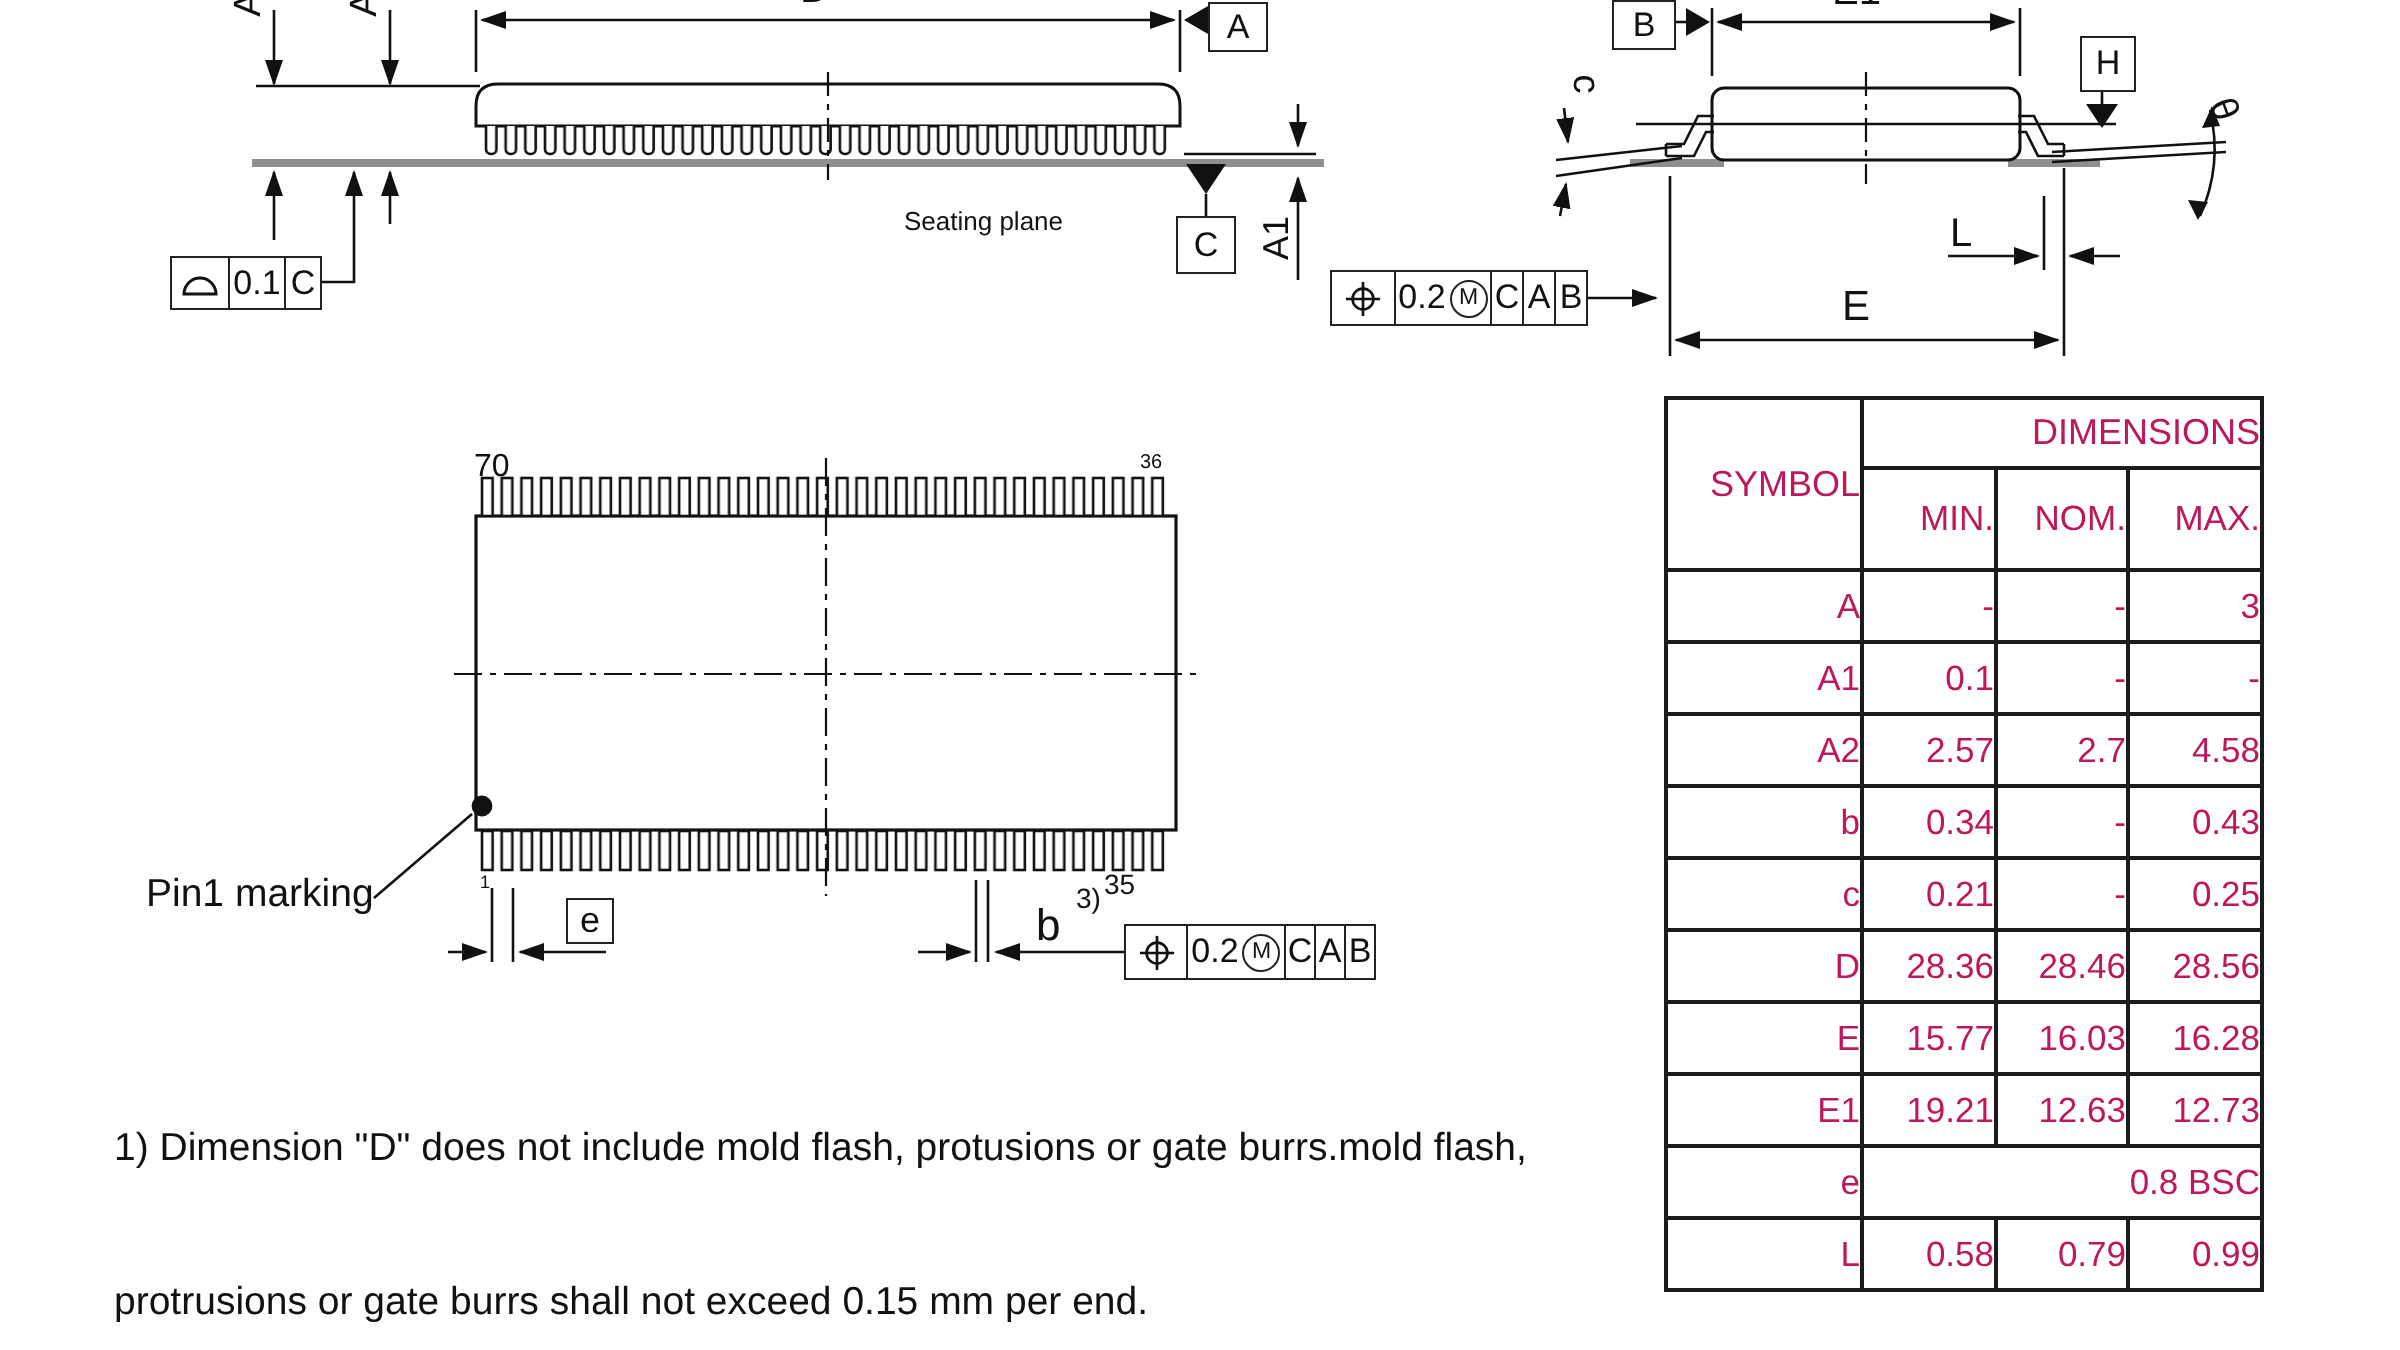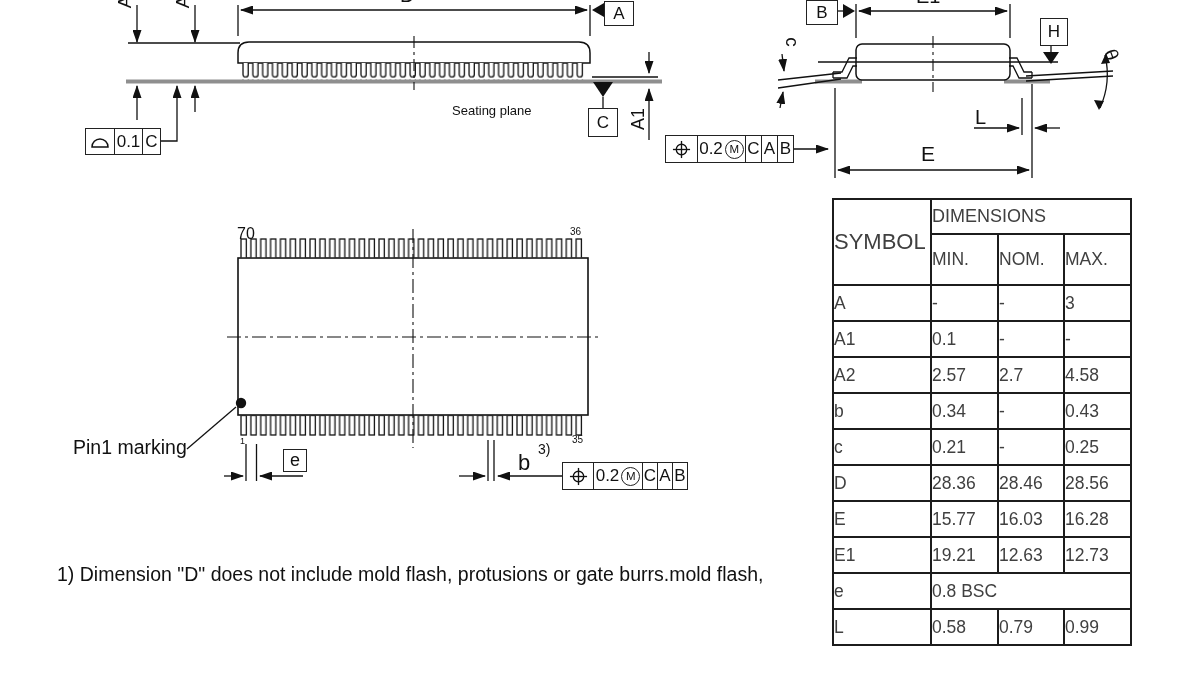--- a/index.html
+++ b/index.html
@@ -10,21 +10,21 @@
   .databox { position:absolute; border:1.6px solid #222; background:#fff; display:flex;
              align-items:center; justify-content:center; font-size:17px; box-sizing:border-box; }
   .fcf { position:absolute; display:flex; background:#fff; box-sizing:border-box; }
   .fcf .cell { border:1.6px solid #222; display:flex; align-items:center; justify-content:center;
                font-size:17px; box-sizing:border-box; }
   .fcf .cell + .cell { border-left:none; }
   .mcirc { display:inline-flex; width:17px; height:17px; border:1.5px solid #222; border-radius:50%;
            align-items:center; justify-content:center; font-size:11.5px; margin-left:2px; }
   .dim-table { position:absolute; left:832px; top:198px; border-collapse:collapse; table-layout:fixed;
                background:#fff; }
-  .dim-table td { border:2px solid #1c1c1c; text-align:left; font-size:17.5px; padding:0; color:#404040; }
+  .dim-table td { border:2px solid #1c1c1c; text-align:right; font-size:17.5px; padding:0; color:#be185d; }
   .notes { position:absolute; left:57px; top:511px; font-size:19.5px; line-height:25.5px;
            color:#111; white-space:pre; }
 </style>
 </head>
 <body>
 
 <div class="page">
 
   <svg class="abs" style="left:0;top:0" width="1200" height="675" viewBox="0 0 1200 675">
     <defs>
@@ -189,21 +189,21 @@
         <span class="mcirc">M</span>
     </div>
     <div class="cell" style="width:16px">C</div>
     <div class="cell" style="width:16px">A</div>
     <div class="cell" style="width:16px">B</div>
   </div>
 
   <div class="lbl" style="left:237px;top:225px;font-size:16px">70</div>
   <div class="lbl" style="left:570px;top:226px;font-size:10px">36</div>
   <div class="lbl" style="left:240px;top:436px;font-size:9px">1</div>
-  <div class="lbl" style="left:572px;top:434px;font-size:10px">35</div>
+  <div class="lbl" style="left:552px;top:434px;font-size:14px">35</div>
   <div class="lbl" style="left:73px;top:436px;font-size:19.5px">Pin1 marking</div>
   <div class="databox" style="left:283px;top:449px;width:24px;height:23px;font-size:18px">e</div>
   <div class="lbl" style="left:518px;top:450px;font-size:22px">b</div>
   <div class="lbl" style="left:538px;top:441px;font-size:14px">3)</div>
 
   <div class="fcf" style="left:562px;top:462px;height:28px">
     <div class="cell" style="width:32px">
       <svg width="19" height="19" viewBox="0 0 20 20">
           <circle cx="10" cy="10" r="5.5" fill="none" stroke="#111" stroke-width="1.4"></circle>
           <line x1="10" y1="1" x2="10" y2="19" stroke="#111" stroke-width="1.4"></line>
@@ -221,21 +221,21 @@
 
   <table class="dim-table">
     <colgroup>
         <col style="width:98px">
         <col style="width:67px">
         <col style="width:66px">
         <col style="width:67px">
       </colgroup>
     <tbody>
         <tr>
-      <td rowspan="2" style="font-size:22px">SYMBOL</td>
+      <td rowspan="2" style="font-size:18px">SYMBOL</td>
       <td colspan="3" style="height:33px;font-size:18px">DIMENSIONS</td>
     </tr>
     <tr>
       <td style="height:49px">MIN.</td>
       <td>NOM.</td>
       <td>MAX.</td>
     </tr>
     <tr>
           <td style="height:34px">A</td>
           <td>-</td>
@@ -292,20 +292,21 @@
           <td style="height:34px">L</td>
           <td>0.58</td>
           <td>0.79</td>
           <td>0.99</td>
         </tr>
   </tbody>
     </table>
 
   <div class="notes">
     <div>1) Dimension "D" does not include mold flash, protusions or gate burrs.mold flash,</div>
+    <div>protrusions or gate burrs shall not exceed 0.15 mm per end.</div>
     
     
     
     
     
   </div>
 
 </div>
 
 </body></html>

